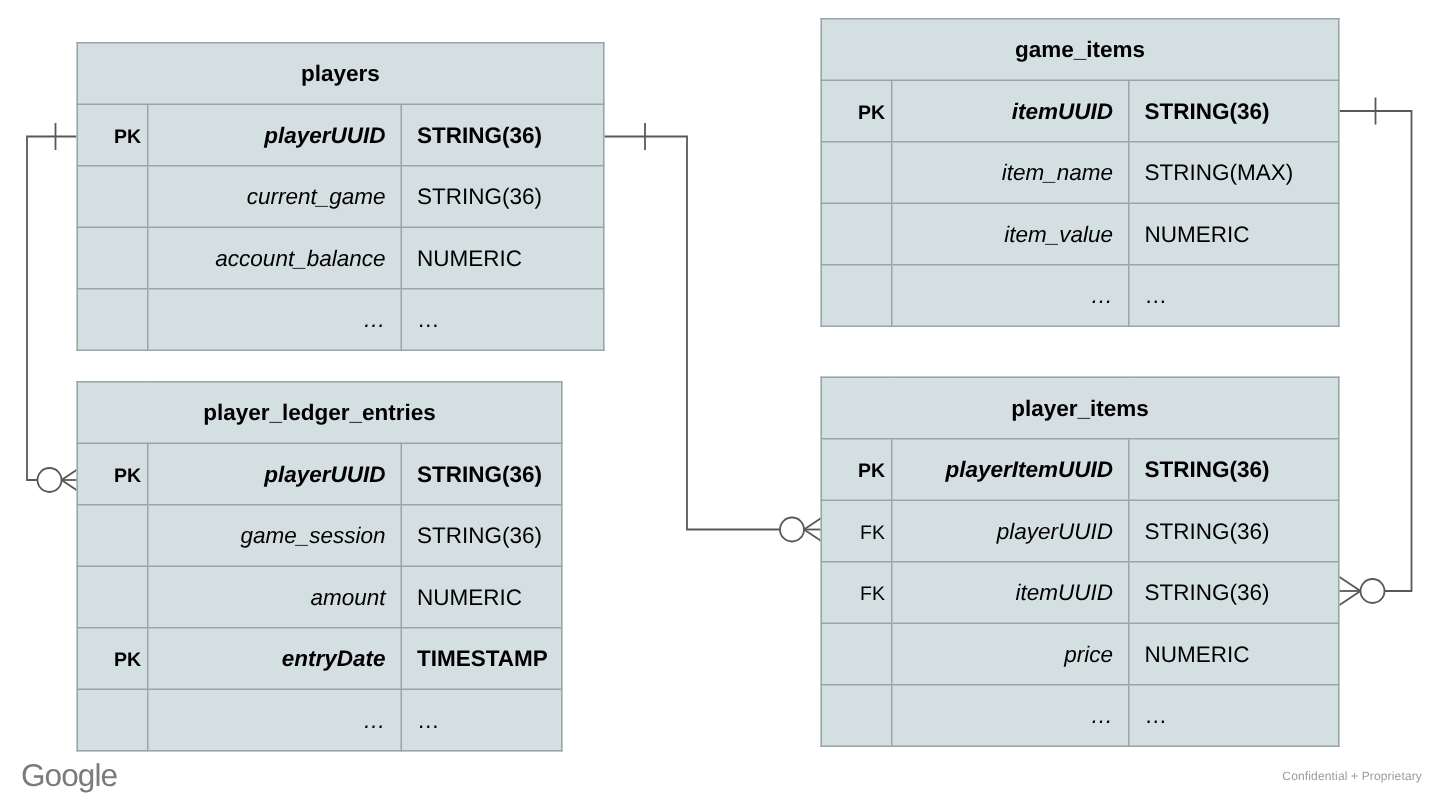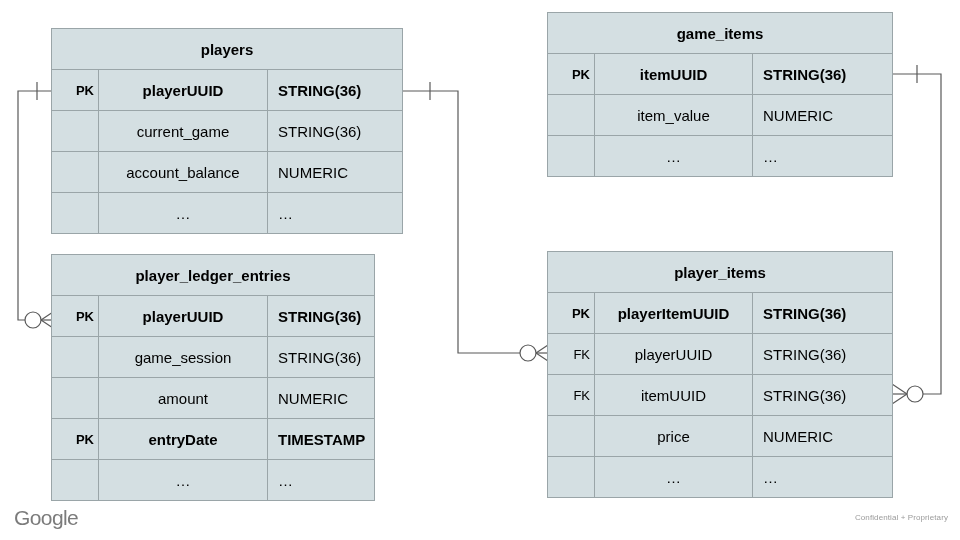--- a/index.html
+++ b/index.html
@@ -64,21 +64,21 @@
     font-weight: bold;
     font-size: 15px;
     border-bottom: 1px solid #9aa5a8;
   }
   .entity .key-cell {
     text-align: right;
     font-weight: bold;
     font-size: 13px;
     padding: 0 4px;
   }
-  .entity .name-cell { text-align: center; }
+  .entity .name-cell { text-align: right; font-style: italic; }
   .entity .type-cell { text-align: left; margin-left: 36px; }
   .entity tr.pk td { font-weight: bold; }
   .entity tr.pk td.key-cell { font-weight: bold; }
   .entity tr.fk td.key-cell { font-weight: normal; }
   .entity tr.plain td { font-weight: normal; }
 
   
   .footer-logo {
     position: absolute;
     z-index: 3;
@@ -234,20 +234,25 @@
         <tr>
           <td class="title-cell" colspan="3">game_items</td>
         </tr>
         <tr class="pk">
           <td class="key-cell">PK</td>
           <td class="name-cell">itemUUID</td>
           <td class="type-cell">STRING(36)</td>
         </tr>
         <tr class="plain">
           <td class="key-cell"></td>
+          <td class="name-cell">item_name</td>
+          <td class="type-cell">STRING(MAX)</td>
+        </tr>
+        <tr class="plain">
+          <td class="key-cell"></td>
           <td class="name-cell">item_value</td>
           <td class="type-cell">NUMERIC</td>
         </tr>
         <tr class="plain">
           <td class="key-cell"></td>
           <td class="name-cell">…</td>
           <td class="type-cell">…</td>
         </tr>
       </tbody>
     </table>

